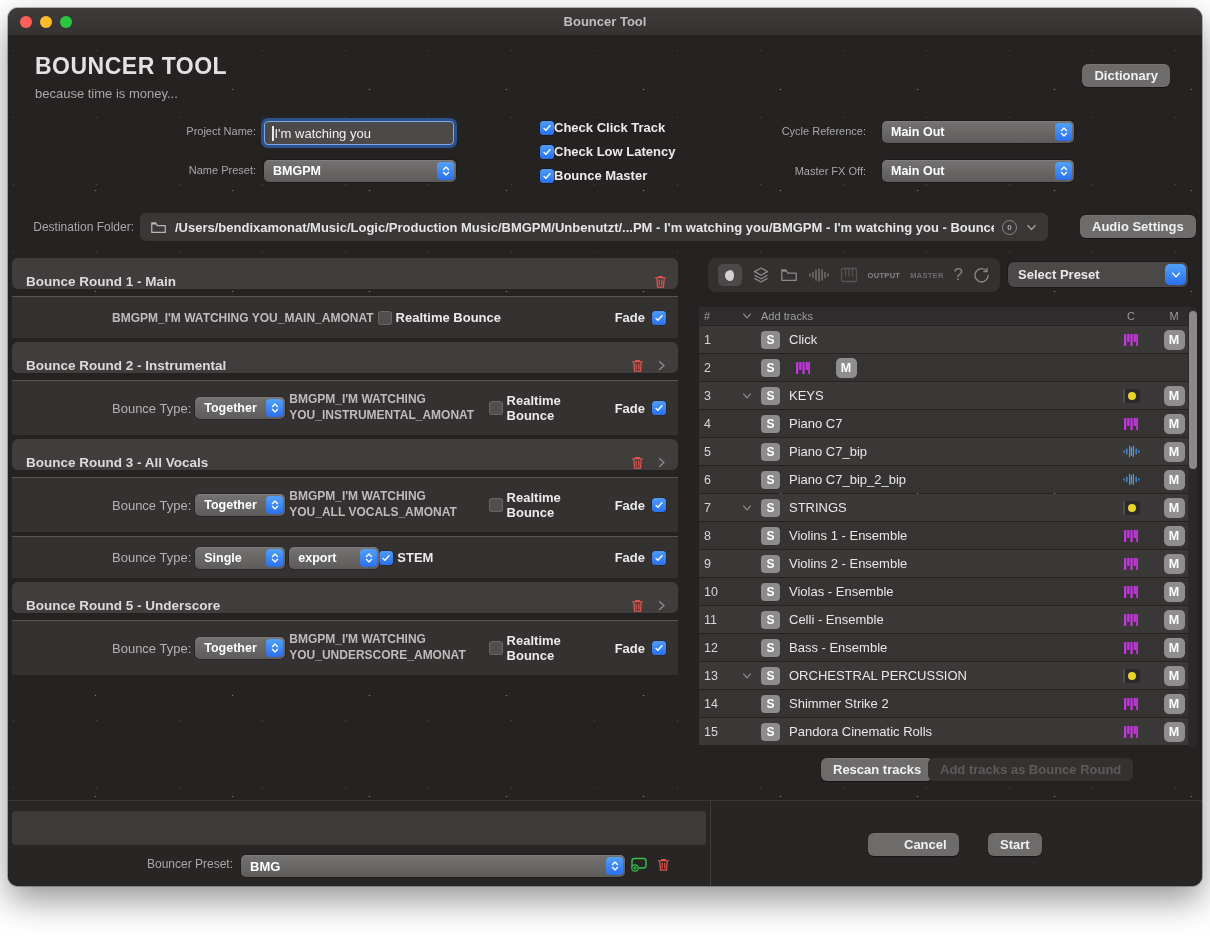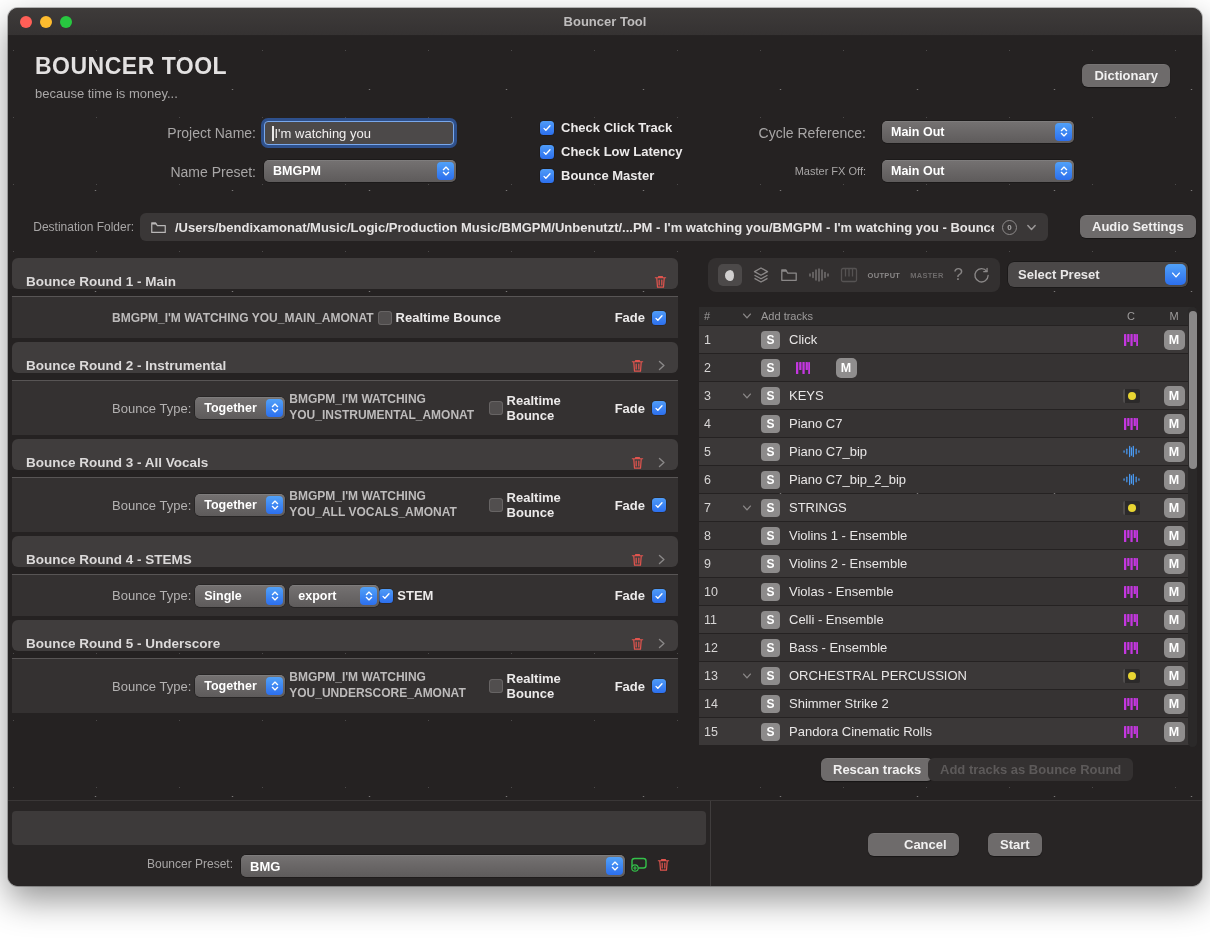--- a/index.html
+++ b/index.html
@@ -25,32 +25,32 @@
   
   .apptitle { position:absolute; left:27px; top:45px; font-size:23px; font-weight:600; letter-spacing:.5px; color:#e3e1e1; }
   .subtitle { position:absolute; left:27px; top:78px; font-size:13px; color:#a9a7a7; }
   .btn { display:inline-flex; align-items:center; justify-content:center;
     background:#6e6b6b; color:#f1f0f0; font-size:13px; font-weight:600;
     border-radius:6px; padding:0 12px; height:23px;
     box-shadow:0 .5px 1px rgba(0,0,0,.4), inset 0 .5px 0 rgba(255,255,255,.12); cursor:default; }
   .btn.disabled { background:#343131; color:#5d5a5a; box-shadow:none; }
   .dictionary { position:absolute; right:32px; top:56px; }
   
-  .flabel { position:absolute; color:#a8a6a6; font-size:14px; text-align:right; }
+  .flabel { position:absolute; color:#a8a6a6; font-size:11px; text-align:right; }
   .input { position:absolute; height:24px; background:#4c4949; border:1px solid #79a8ec; border-radius:4px;
     box-shadow:0 0 0 3px rgba(56,125,245,.5); color:#f0eeee; font-size:13px;
     display:flex; align-items:center; padding:0 7px; }
   .caret { display:inline-block; width:1.5px; height:15px; background:#e9e7e7; margin-right:1px; }
   .dd { position:absolute; height:22px; border-radius:5px;
     background:linear-gradient(#757272,#5e5b5b); color:#fff; font-size:12.5px; font-weight:700;
     display:flex; align-items:center; padding:0 26px 0 9px;
     box-shadow:0 0 0 .5px rgba(0,0,0,.45), inset 0 .5px 0 rgba(255,255,255,.16); }
   .stepper { position:absolute; right:2px; top:2px; bottom:2px; width:17px; border-radius:4px;
     background:linear-gradient(#51a1f8,#2c6fee); display:flex; align-items:center; justify-content:center; }
-  .cbrow { position:absolute; display:flex; align-items:center; gap:7px; color:#eceaea; font-size:13px; font-weight:600; }
+  .cbrow { position:absolute; display:flex; align-items:center; color:#eceaea; font-size:13px; font-weight:600; }
   .cb { width:14px; height:14px; border-radius:3.5px; display:inline-flex; align-items:center; justify-content:center; flex:none; }
   .cb.on { background:linear-gradient(#4f9cf8,#2c6fee); box-shadow:0 0 0 .5px rgba(0,0,0,.3); }
   .cb.off { background:#514e4e; box-shadow:inset 0 0 0 1px #676464; }
   
   .destfield { position:absolute; left:132px; top:205px; width:908px; height:28px; background:#3a3737;
     border-radius:6px; display:flex; align-items:center; padding:0 10px; gap:8px; }
   .destpath { color:#e6e4e4; font-size:13px; font-weight:600; white-space:nowrap; overflow:hidden; flex:1; }
   .badge0 { width:15px; height:15px; border:1.5px solid #8d8a8a; border-radius:50%; color:#aaa8a8;
     font-size:8px; font-weight:700; display:flex; align-items:center; justify-content:center; flex:none; }
   .audiosettings { position:absolute; left:1072px; top:207px; }
@@ -385,35 +385,20 @@
       <span class="fade">
           <span class="cblabel">Fade</span>
         <span class="cb on">
             <svg width="10" height="10">
               <use href="#i-check"></use>
             </svg>
           </span>
         </span>
     </div>
 
-    <div class="round-header">
-      <span class="round-title">Bounce Round 4 - STEMS</span>
-      <span class="rh-icons">
-          <span style="color:#e0544e">
-            <svg width="15" height="15">
-              <use href="#i-trash"></use>
-            </svg>
-          </span>
-      <span style="color:#8a8888">
-            <svg width="13" height="13">
-              <use href="#i-chevright"></use>
-            </svg>
-          </span>
-        </span>
-    </div>
     <div class="round-row h42">
       <span class="rlabel">Bounce Type:</span>
       <span class="dd inline">
           <span>Single</span>
           <span class="stepper">
             <svg width="12" height="12">
               <use href="#i-stepper"></use>
             </svg>
           </span>
         </span>

